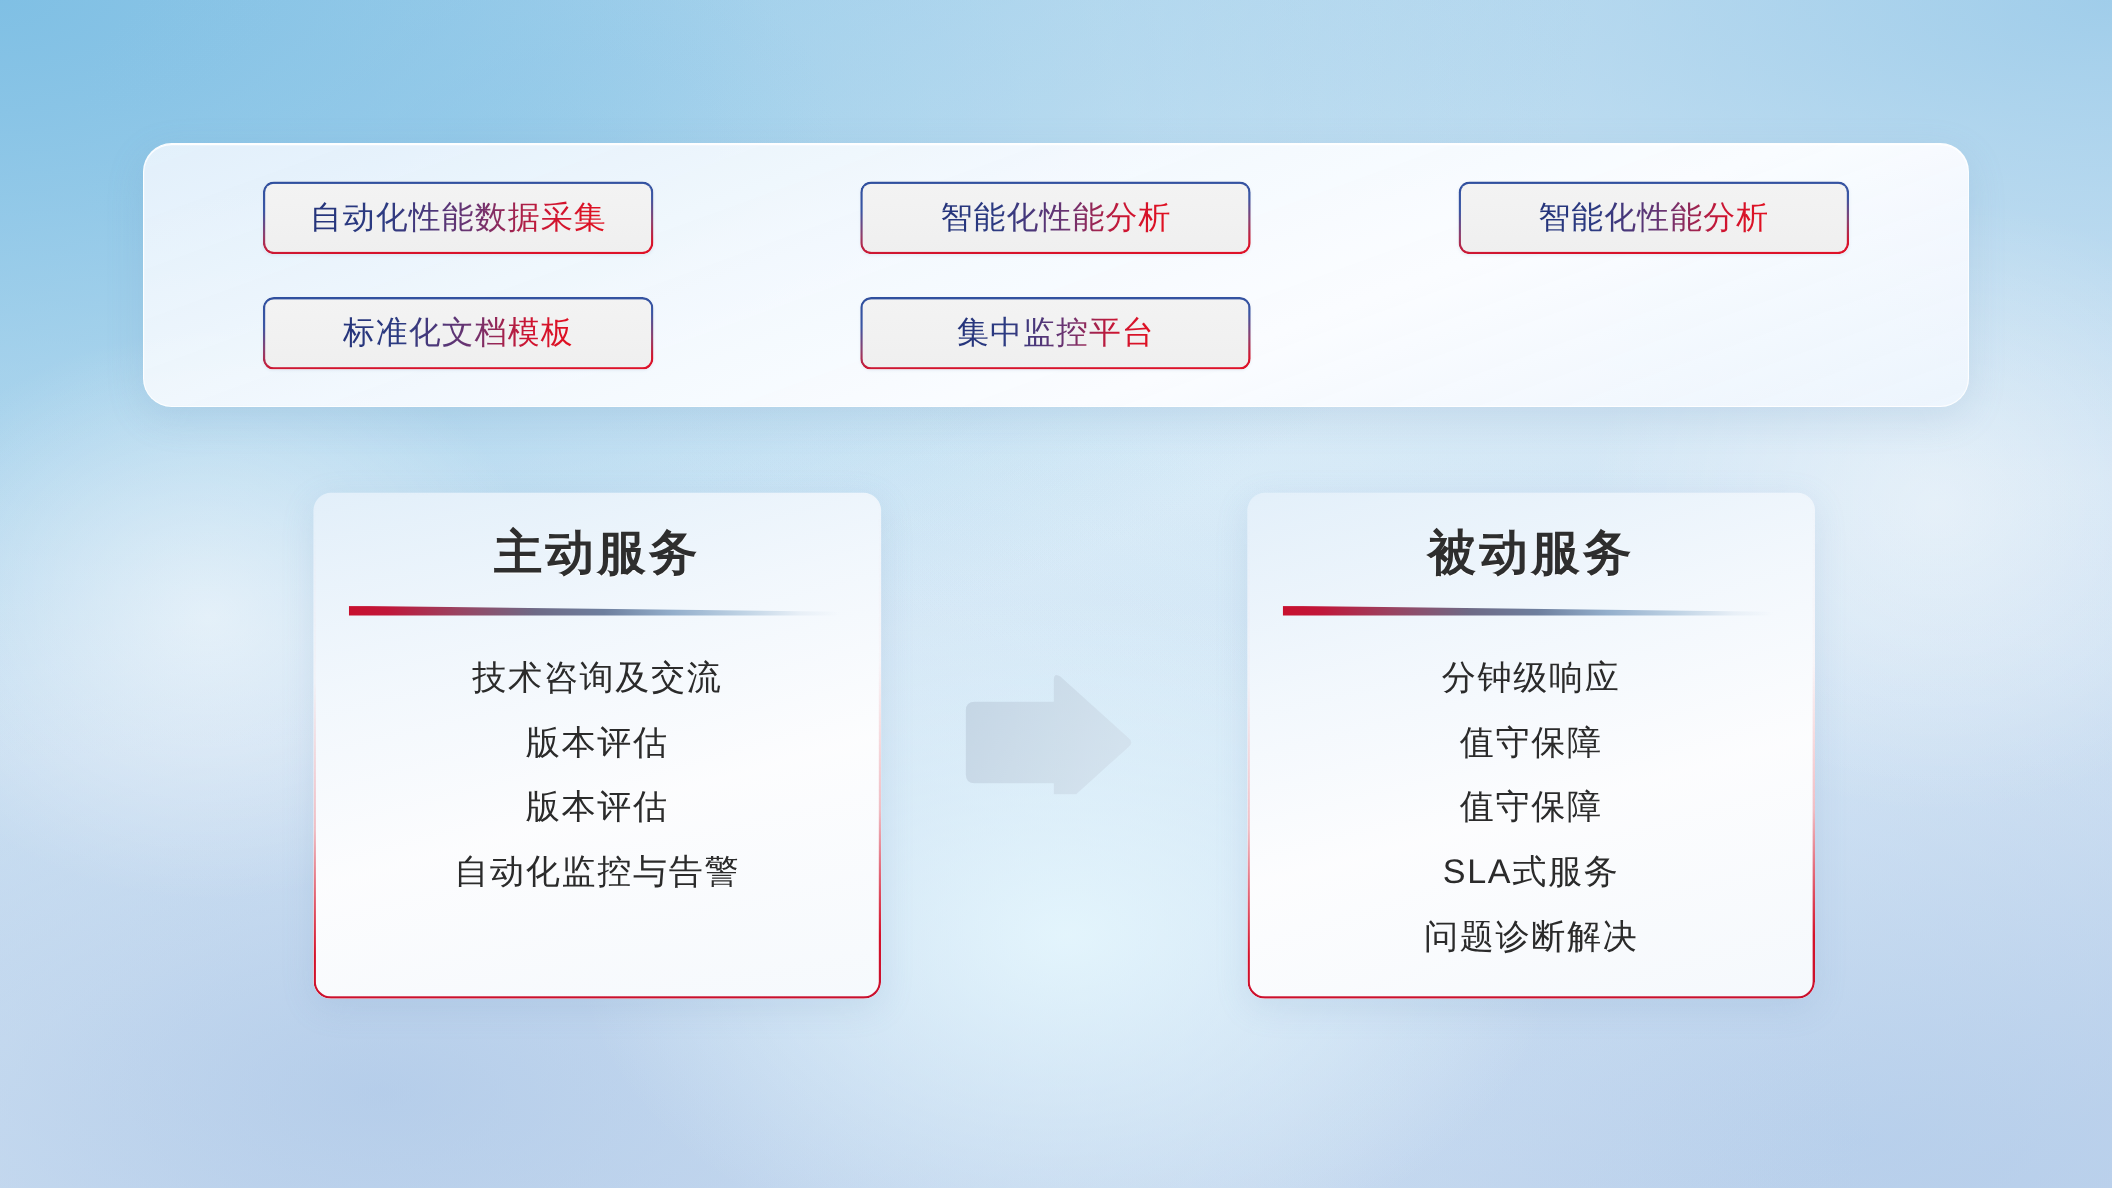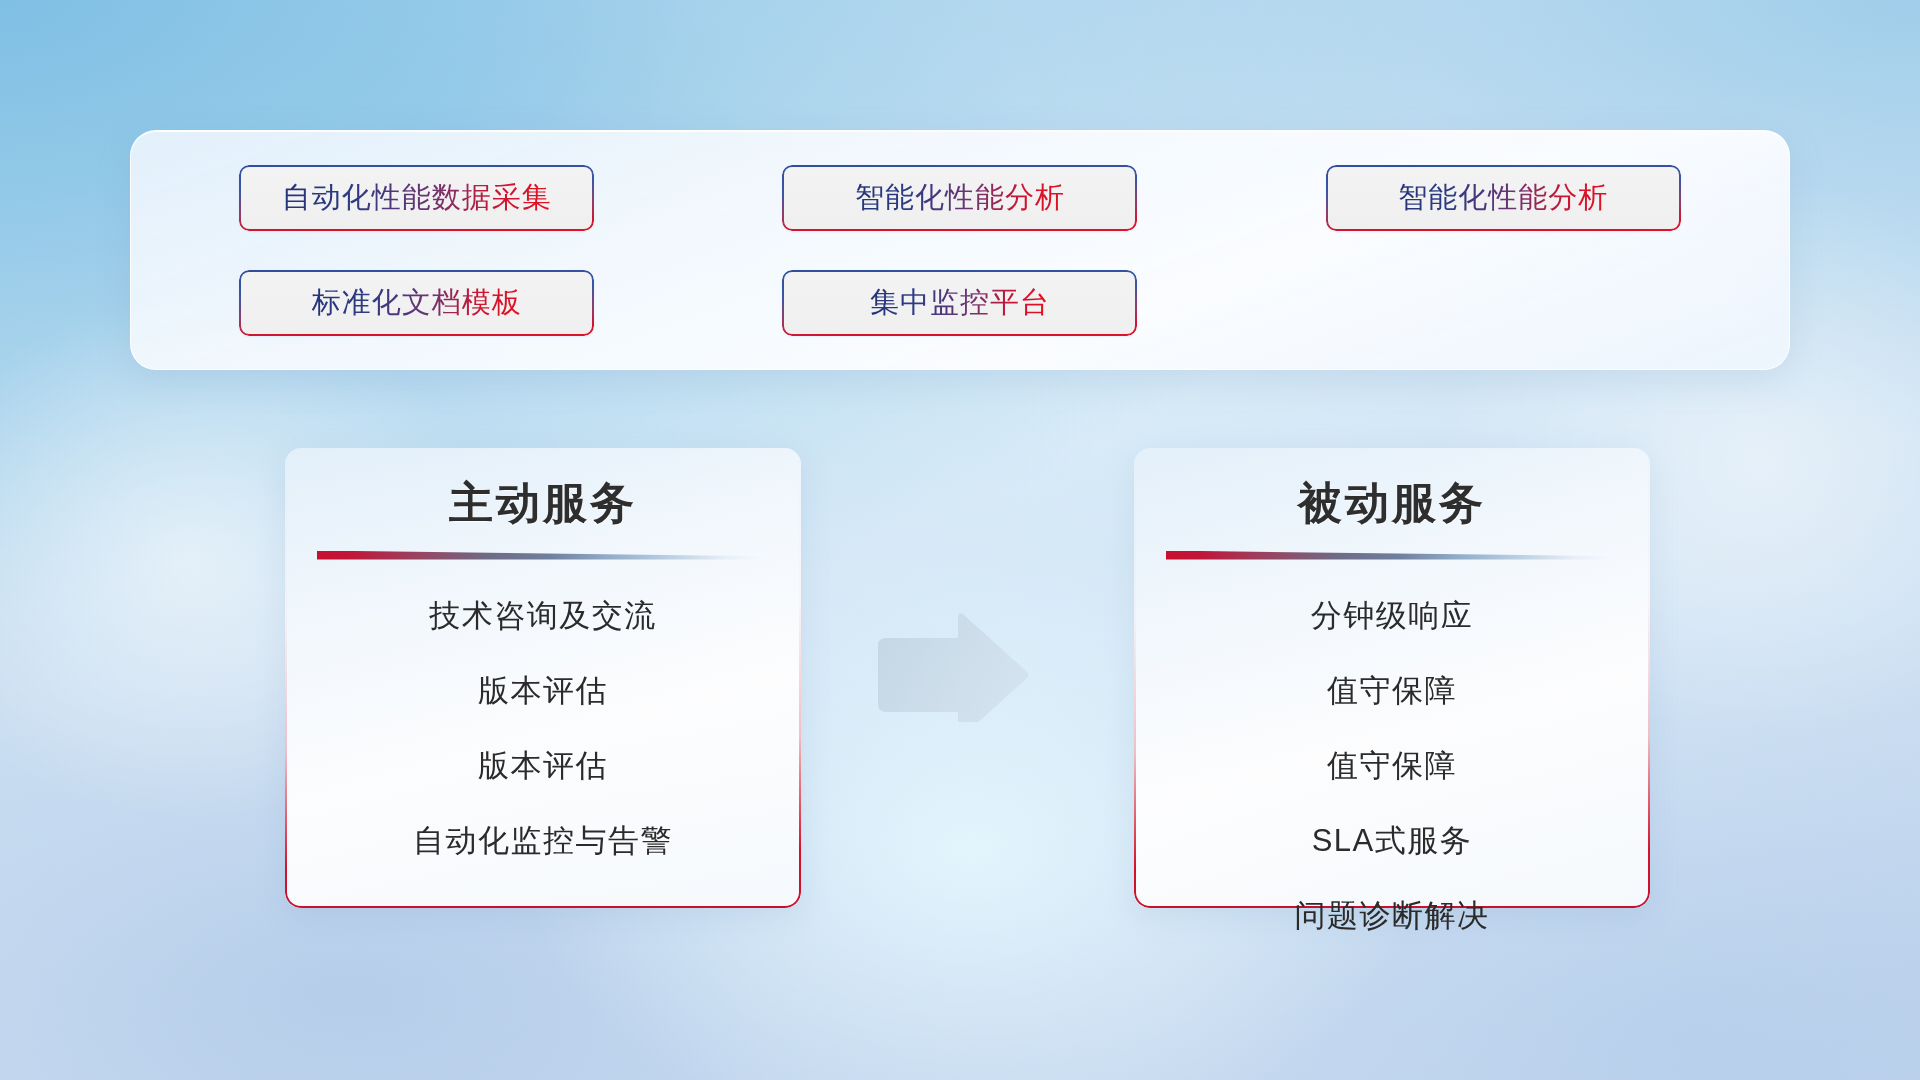--- a/index.html
+++ b/index.html
@@ -136,21 +136,21 @@
     width: 100%; height: 100%;
     background: linear-gradient(90deg, #c8102e 0%, #c0173a 8%, #9a4260 22%, #6e6a86 38%, #6e7f9e 52%, #93aecb 66%, #bed2e4 80%, rgba(222,232,242,0.55) 92%, rgba(230,238,246,0.0) 100%);
     clip-path: polygon(0 0, 100% 62%, 100% 100%, 0 100%);
   }
 
   .svc-list {
     position: relative;
     margin-top: 26px;
     display: flex;
     flex-direction: column;
-    gap: 16px;
+    gap: 0;
   }
   .svc-item {
     text-align: center;
     font-size: 31px;
     color: #2b2b2b;
     letter-spacing: 1.5px;
     line-height: 59px;
     white-space: nowrap;
   }
 

